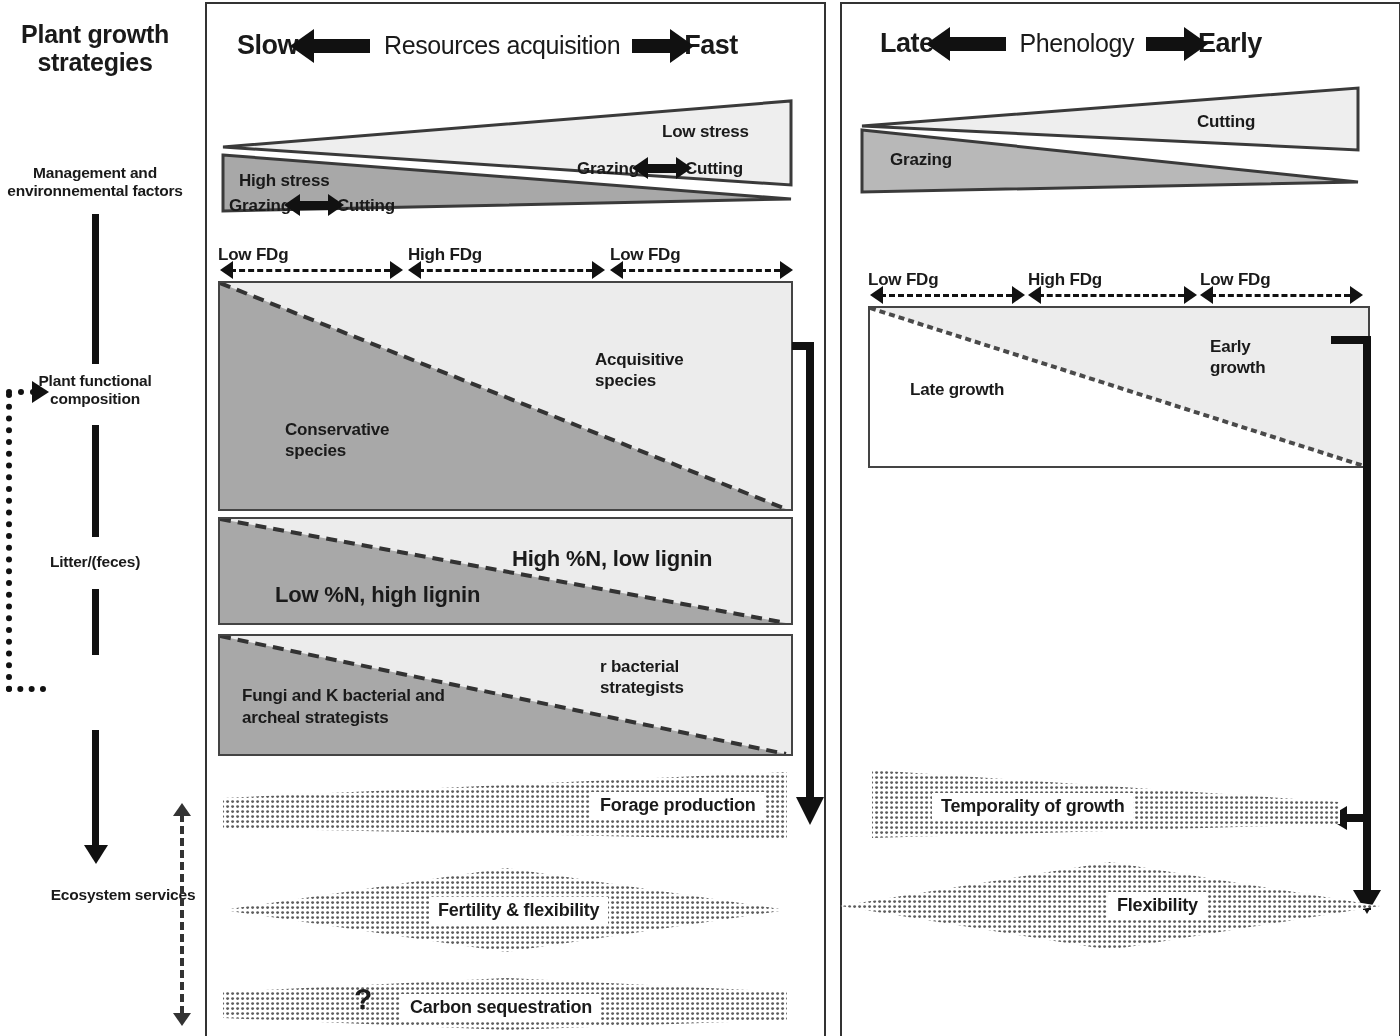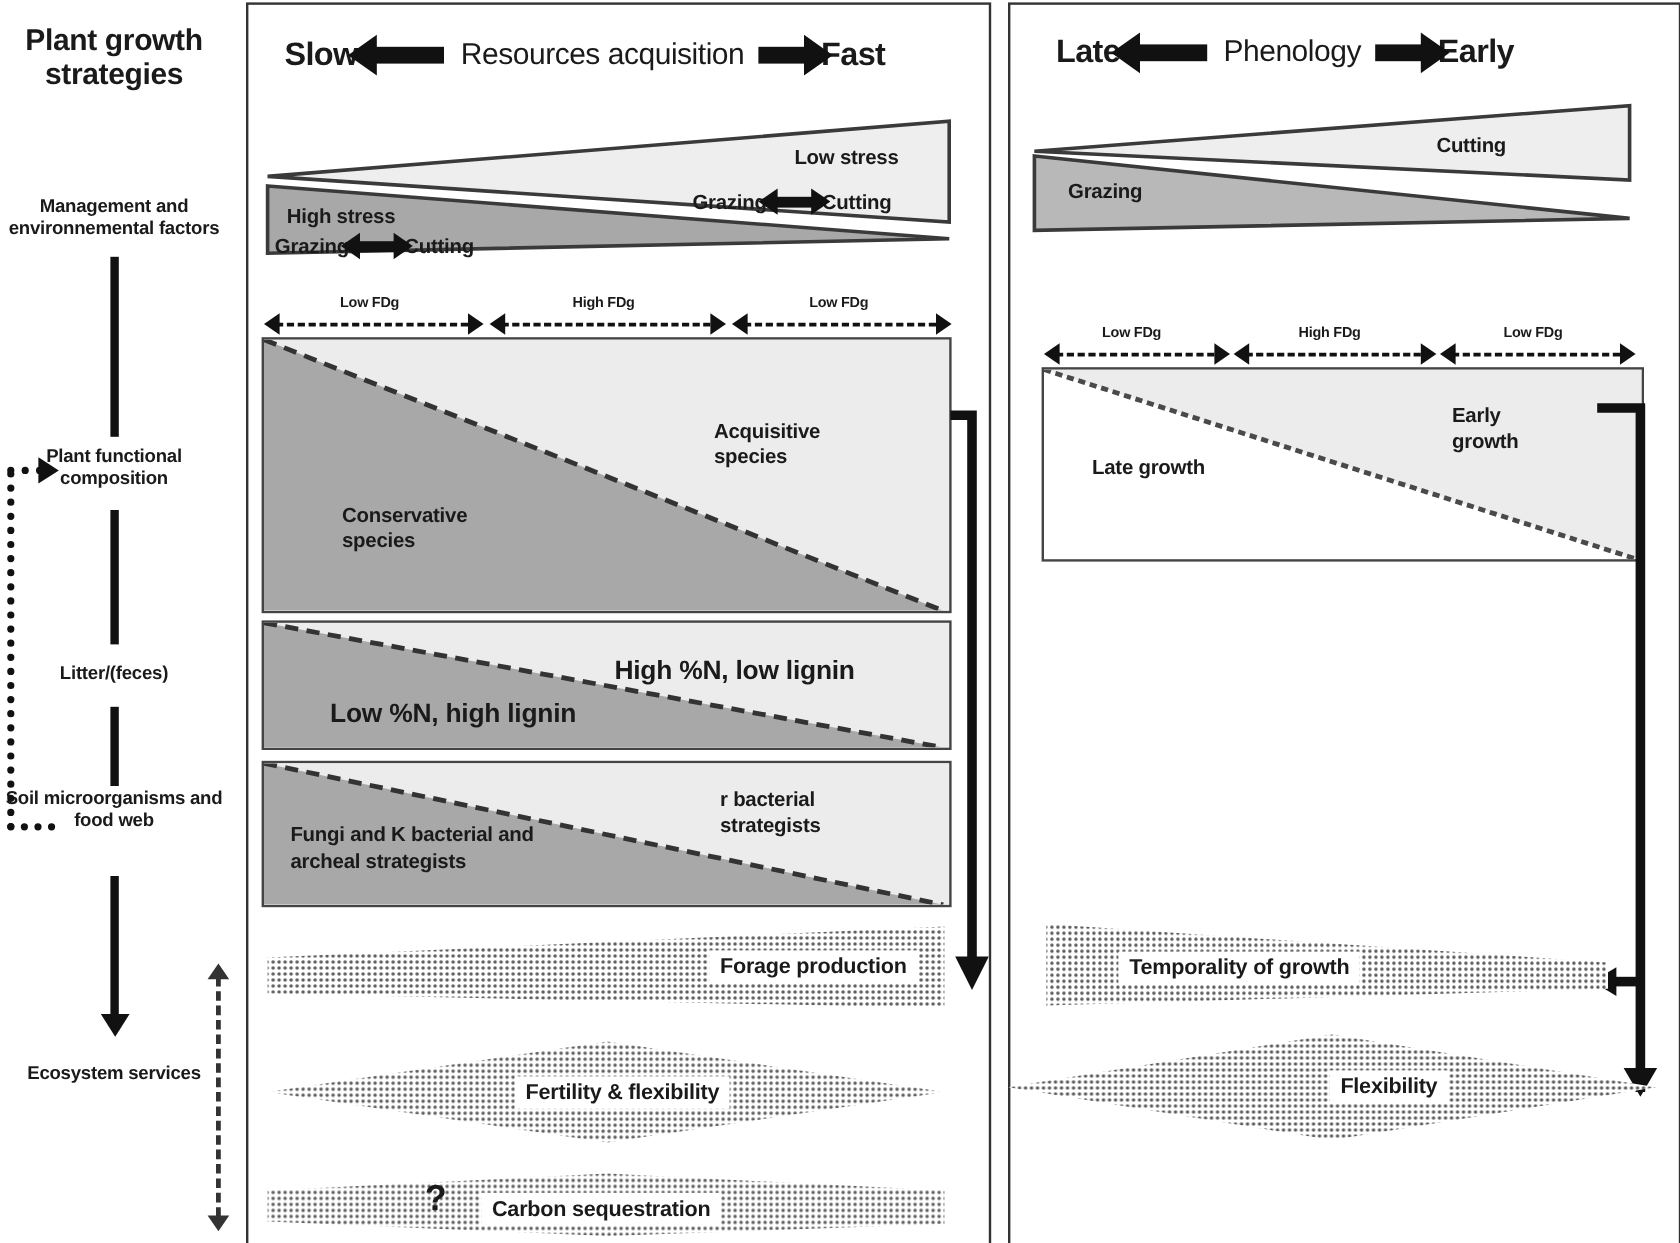--- a/index.html
+++ b/index.html
@@ -64,21 +64,21 @@
   .bi{display:inline-block;position:relative;width:30px;height:9px;background:#111;
       vertical-align:middle;margin:0 8px 3px 8px;}
   .bi:before{content:"";position:absolute;left:-15px;top:-7px;width:0;height:0;
     border-top:11.5px solid transparent;border-bottom:11.5px solid transparent;border-right:16px solid #111;}
   .bi:after{content:"";position:absolute;right:-15px;top:-7px;width:0;height:0;
     border-top:11.5px solid transparent;border-bottom:11.5px solid transparent;border-left:16px solid #111;}
 
   
   .fdg-row{position:absolute;height:34px;}
   .fdg-seg{position:absolute;top:22px;height:0;border-top:3.5px dashed #111;}
-  .fdg-lab{position:absolute;top:-2px;text-align:center;font-weight:bold;font-size:12px;letter-spacing:-0.2px;}
+  .fdg-lab{position:absolute;top:-2px;text-align:left;font-weight:bold;font-size:17px;letter-spacing:-0.2px;}
   .tri-l{position:absolute;width:0;height:0;border-top:9px solid transparent;border-bottom:9px solid transparent;border-right:13px solid #111;}
   .tri-r{position:absolute;width:0;height:0;border-top:9px solid transparent;border-bottom:9px solid transparent;border-left:13px solid #111;}
 
   
   .dbox{position:absolute;border:2.5px solid #444;overflow:hidden;}
 
   
   .brk{position:absolute;}
 
   
@@ -101,25 +101,24 @@
     <div class="vbar" style="left:92px;top:214px;height:150px;"></div>
 
     <div class="side-label" style="top:372px;">Plant functional composition</div>
 
     <div class="vbar" style="left:92px;top:425px;height:112px;"></div>
 
     <div class="side-label" style="top:553px;">Litter/(feces)</div>
 
     <div class="vbar" style="left:92px;top:589px;height:66px;"></div>
 
-    <div class="side-label" style="top:657px;">Soil microorganisms and food web</div>
 
     <div class="vbar arrow" style="left:92px;top:730px;height:117px;"></div>
 
-    <div class="side-label" style="top:886px;">Ecosystem services</div>
+    <div class="side-label" style="top:886px;padding-left:28px;">Ecosystem services</div>
 
     <div class="dotline" style="left:6px;top:392px;height:300px;"></div>
     <div class="dothoriz" style="left:6px;top:686px;width:40px;"></div>
     <div class="dothoriz" style="left:6px;top:389px;width:30px;"></div>
     <div class="dot-arrow-right" style="left:32px;top:381px;"></div>
 
     <div class="du-up" style="left:173px;top:803px;"></div>
     <div class="dashed-updown" style="left:180px;top:814px;height:200px;"></div>
     <div class="du-dn" style="left:173px;top:1013px;"></div>
   </div>

